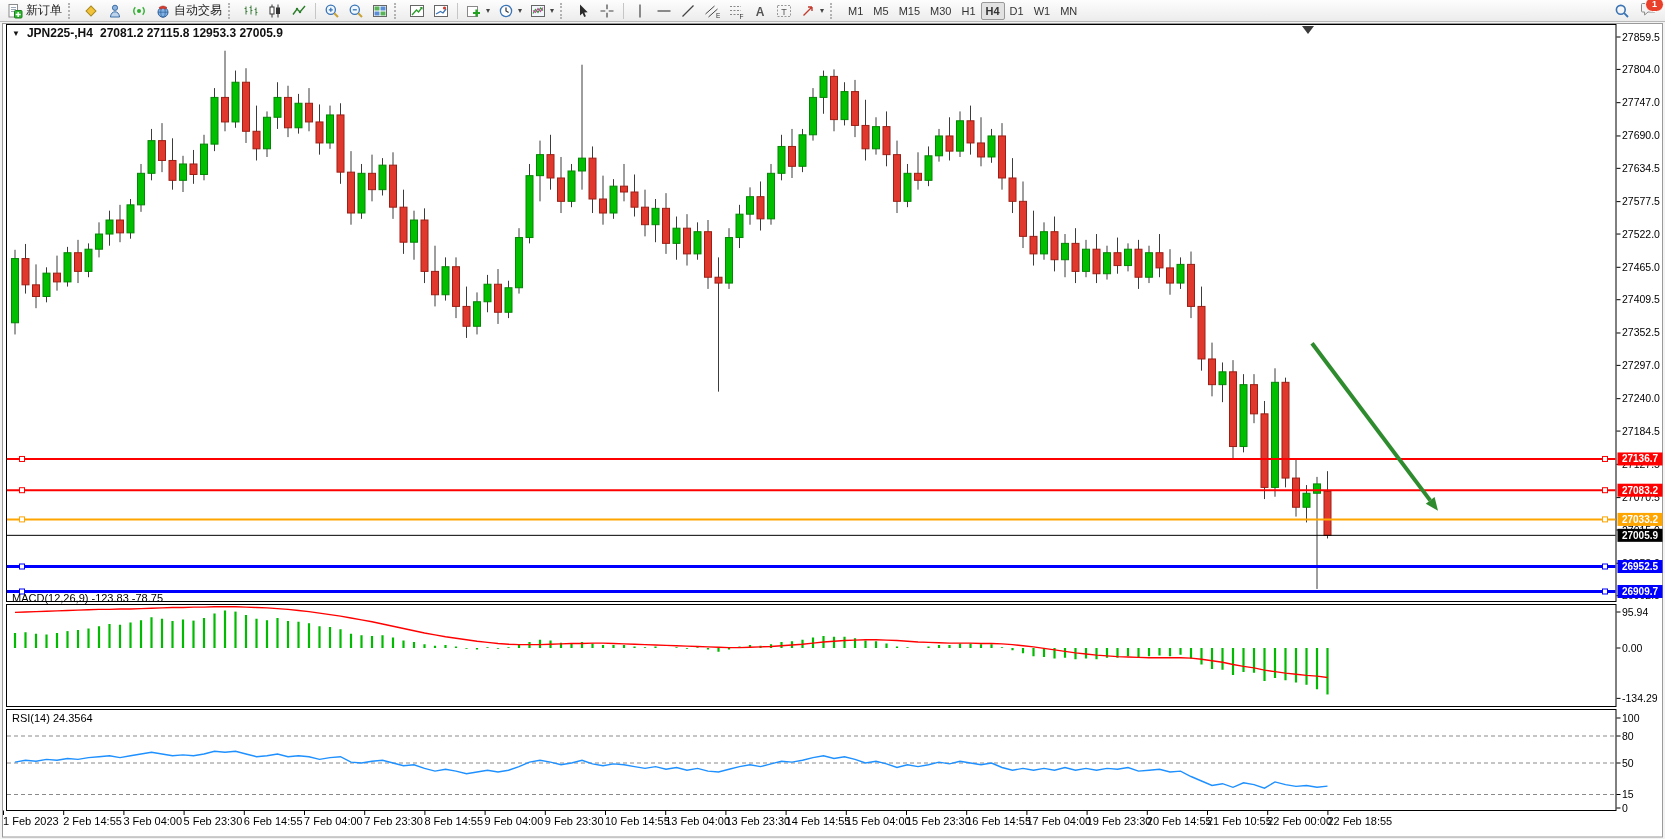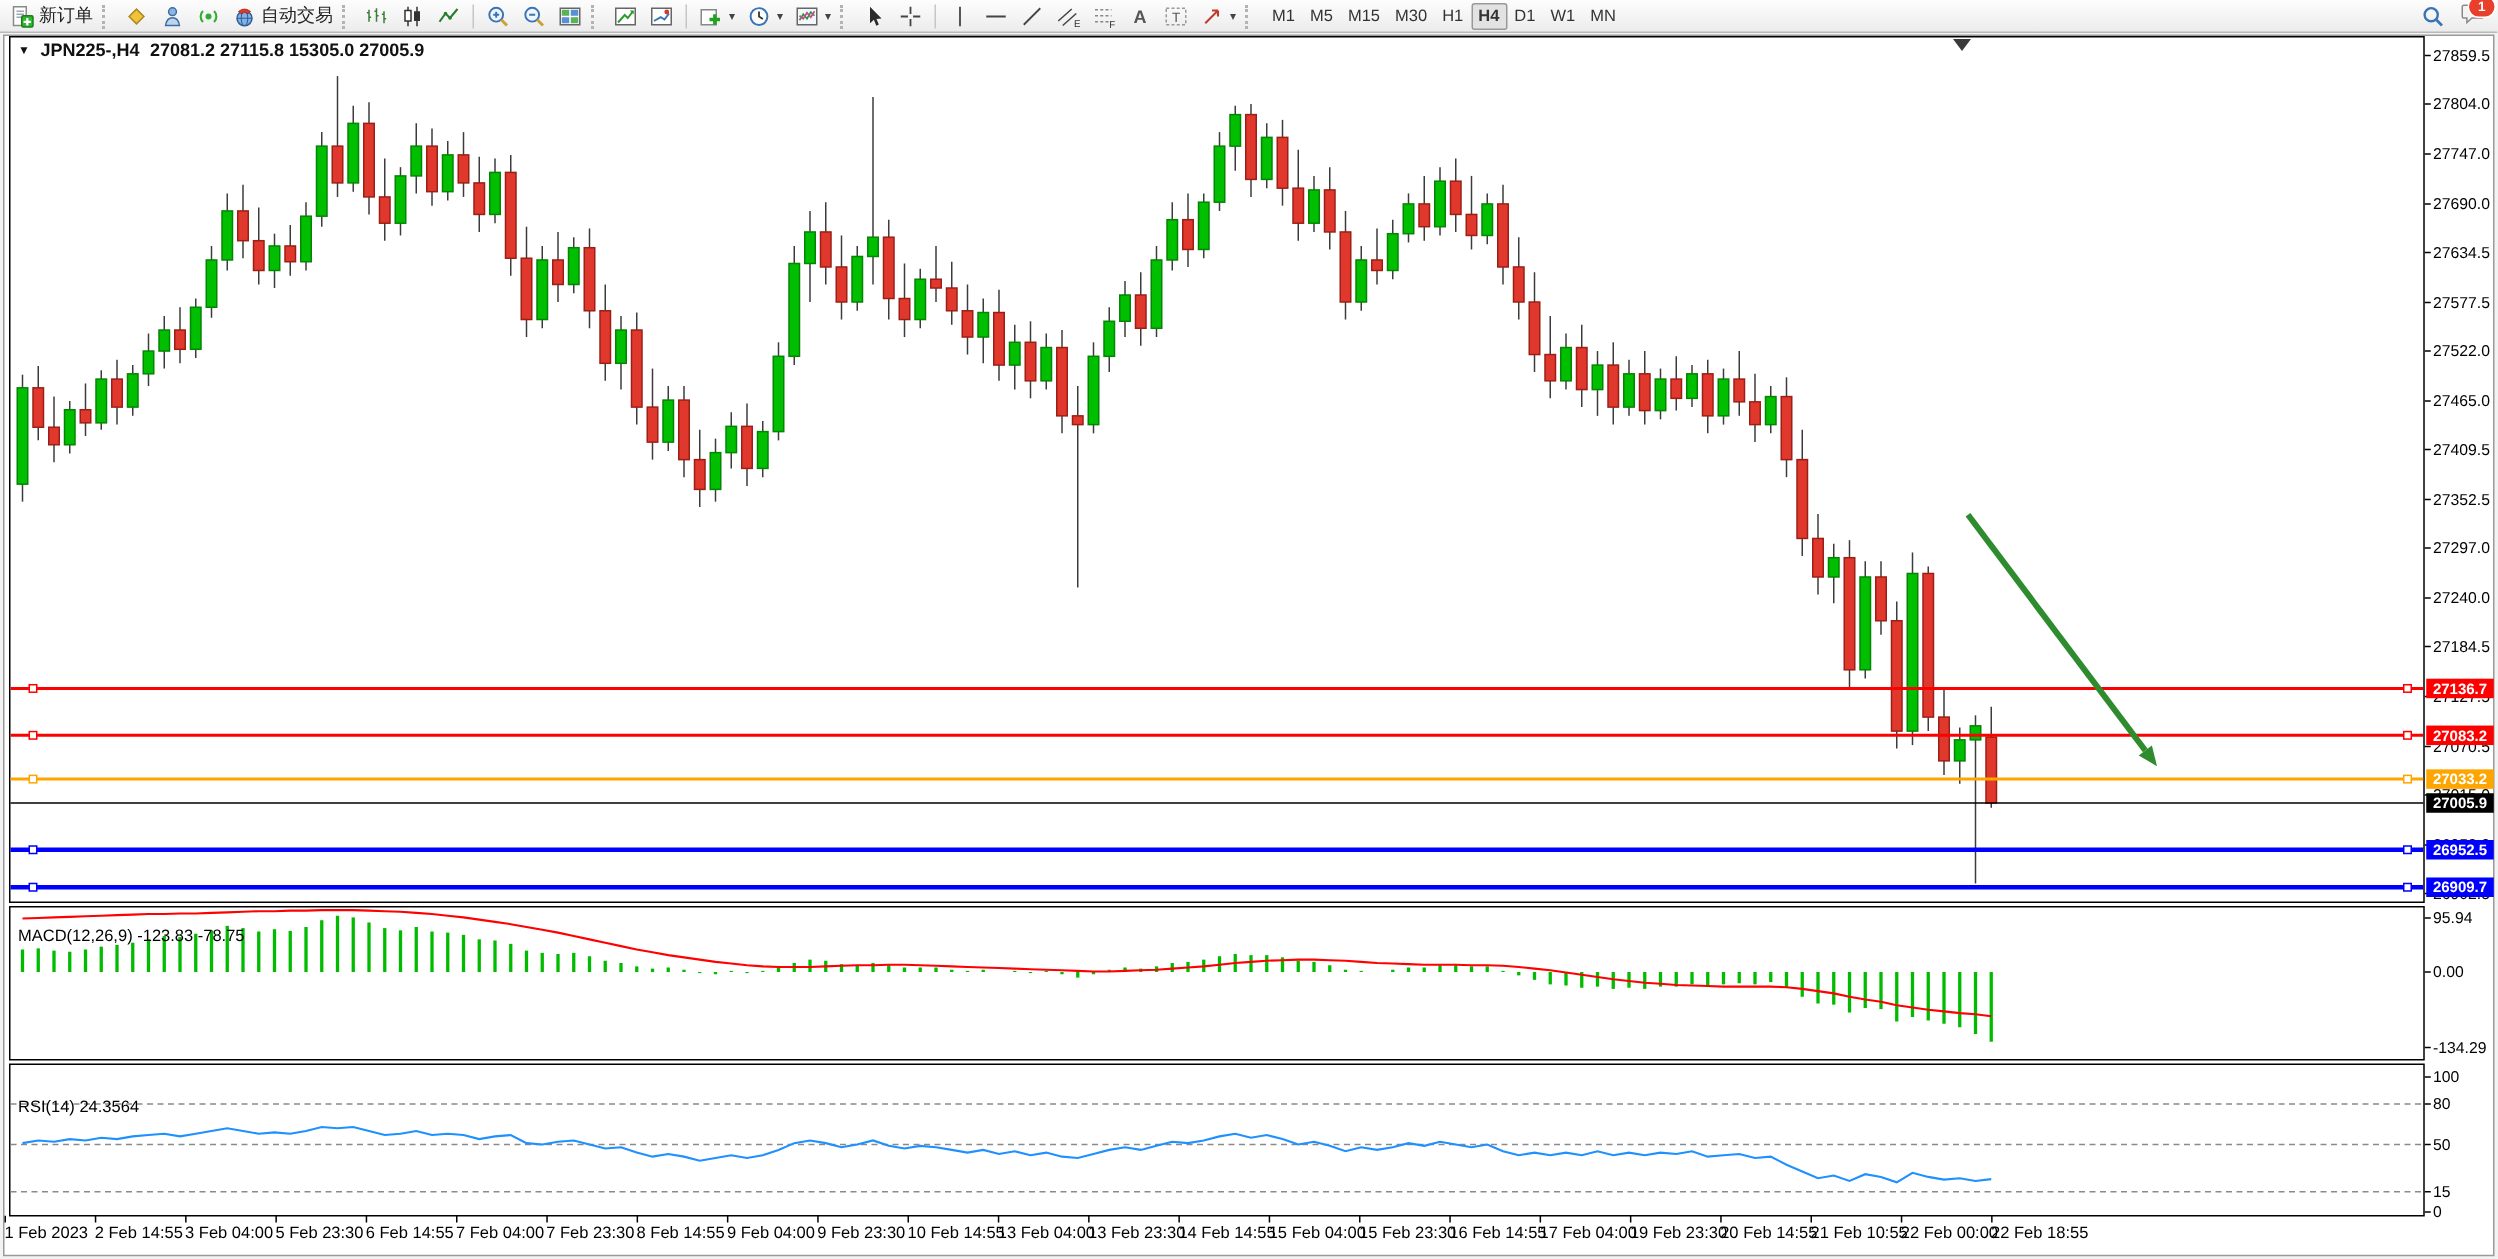--- a/index.html
+++ b/index.html
@@ -23,22 +23,22 @@
   .tf-btn.active{background:#e2e2e2;border:1px solid #999;border-radius:2px;font-weight:bold;}
   .tb-right{margin-left:auto;display:flex;align-items:center;gap:6px;padding-right:4px;}
   .notif-wrap{position:relative;}
   .badge{position:absolute;top:-4px;right:-6px;min-width:13px;height:13px;border-radius:8px;
     background:#e8402a;color:#fff;font-size:9px;font-weight:bold;text-align:center;line-height:13px;
     padding:0 2px;border:1px solid #fff;}
   
   .overlay{position:absolute;z-index:3;pointer-events:none;}
   .chart-title{left:12px;top:26px;font-size:12px;font-weight:700;color:#111;display:flex;gap:7px;align-items:center;}
   .chart-title .dd{font-size:8px;color:#111;}
-  .macd-label{left:12px;top:618px;font-size:11px;color:#000;}
-  .rsi-label{left:12px;top:732px;font-size:11px;color:#000;}
+  .macd-label{left:12px;top:592px;font-size:11px;color:#000;}
+  .rsi-label{left:12px;top:712px;font-size:11px;color:#000;}
   .hotspot{position:absolute;z-index:2;}
 </style>
 </head>
 <body>
 
 <div id="app">
 
   <div class="toolbar">
     <button class="tb-btn">
       <svg width="16" height="16" viewBox="0 0 16 16">
@@ -780,17 +780,17 @@
 
   <div class="hotspot" style="left:7px;top:24px;width:1609px;height:578px;"></div>
   <div class="hotspot" style="left:7px;top:604px;width:1609px;height:103px;"></div>
   <div class="hotspot" style="left:7px;top:709px;width:1609px;height:102px;"></div>
   <div class="hotspot" style="left:1616px;top:24px;width:49px;height:787px;"></div>
   <div class="hotspot" style="left:7px;top:811px;width:1609px;height:26px;"></div>
 
   <div class="overlay chart-title">
     <span class="dd">▼</span>
     <span>JPN225-,H4</span>
-    <span>27081.2 27115.8 15305.0 27005.9</span>
+    <span>27081.2 27115.8 12953.3 27005.9</span>
   </div>
   <div class="overlay macd-label">MACD(12,26,9) -123.83 -78.75</div>
   <div class="overlay rsi-label">RSI(14) 24.3564</div>
 </div>
 
 </body></html>

